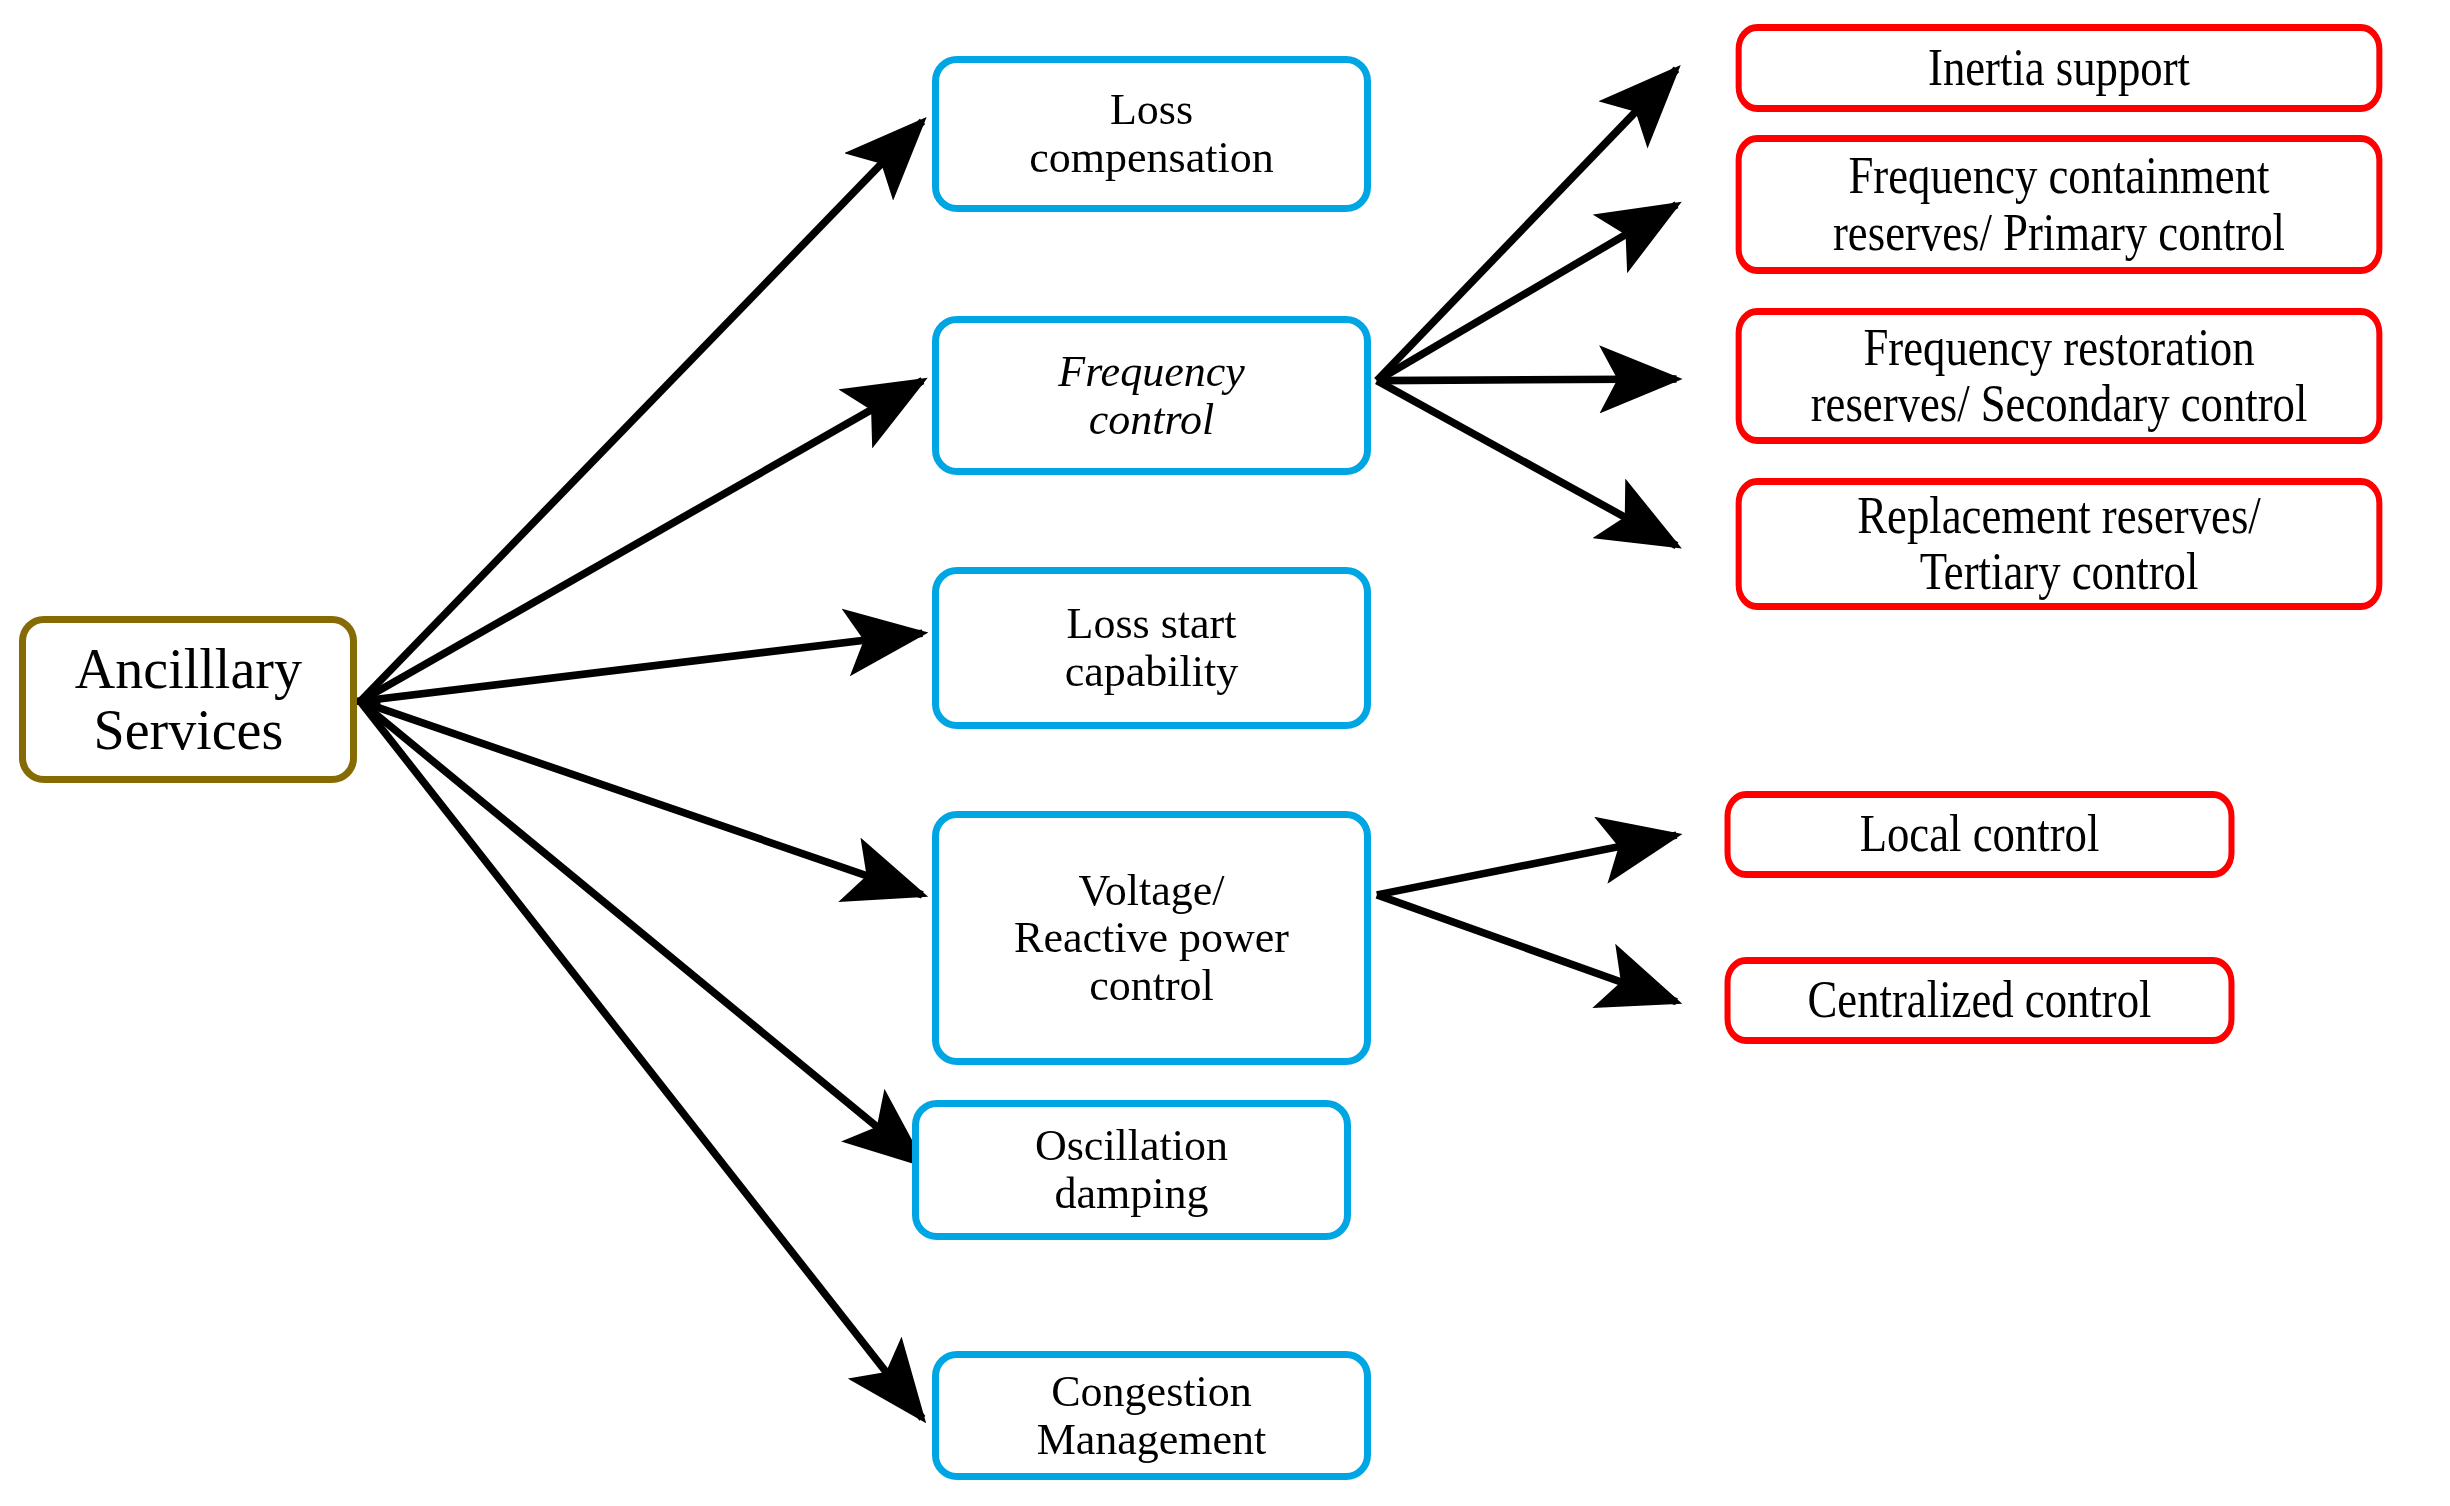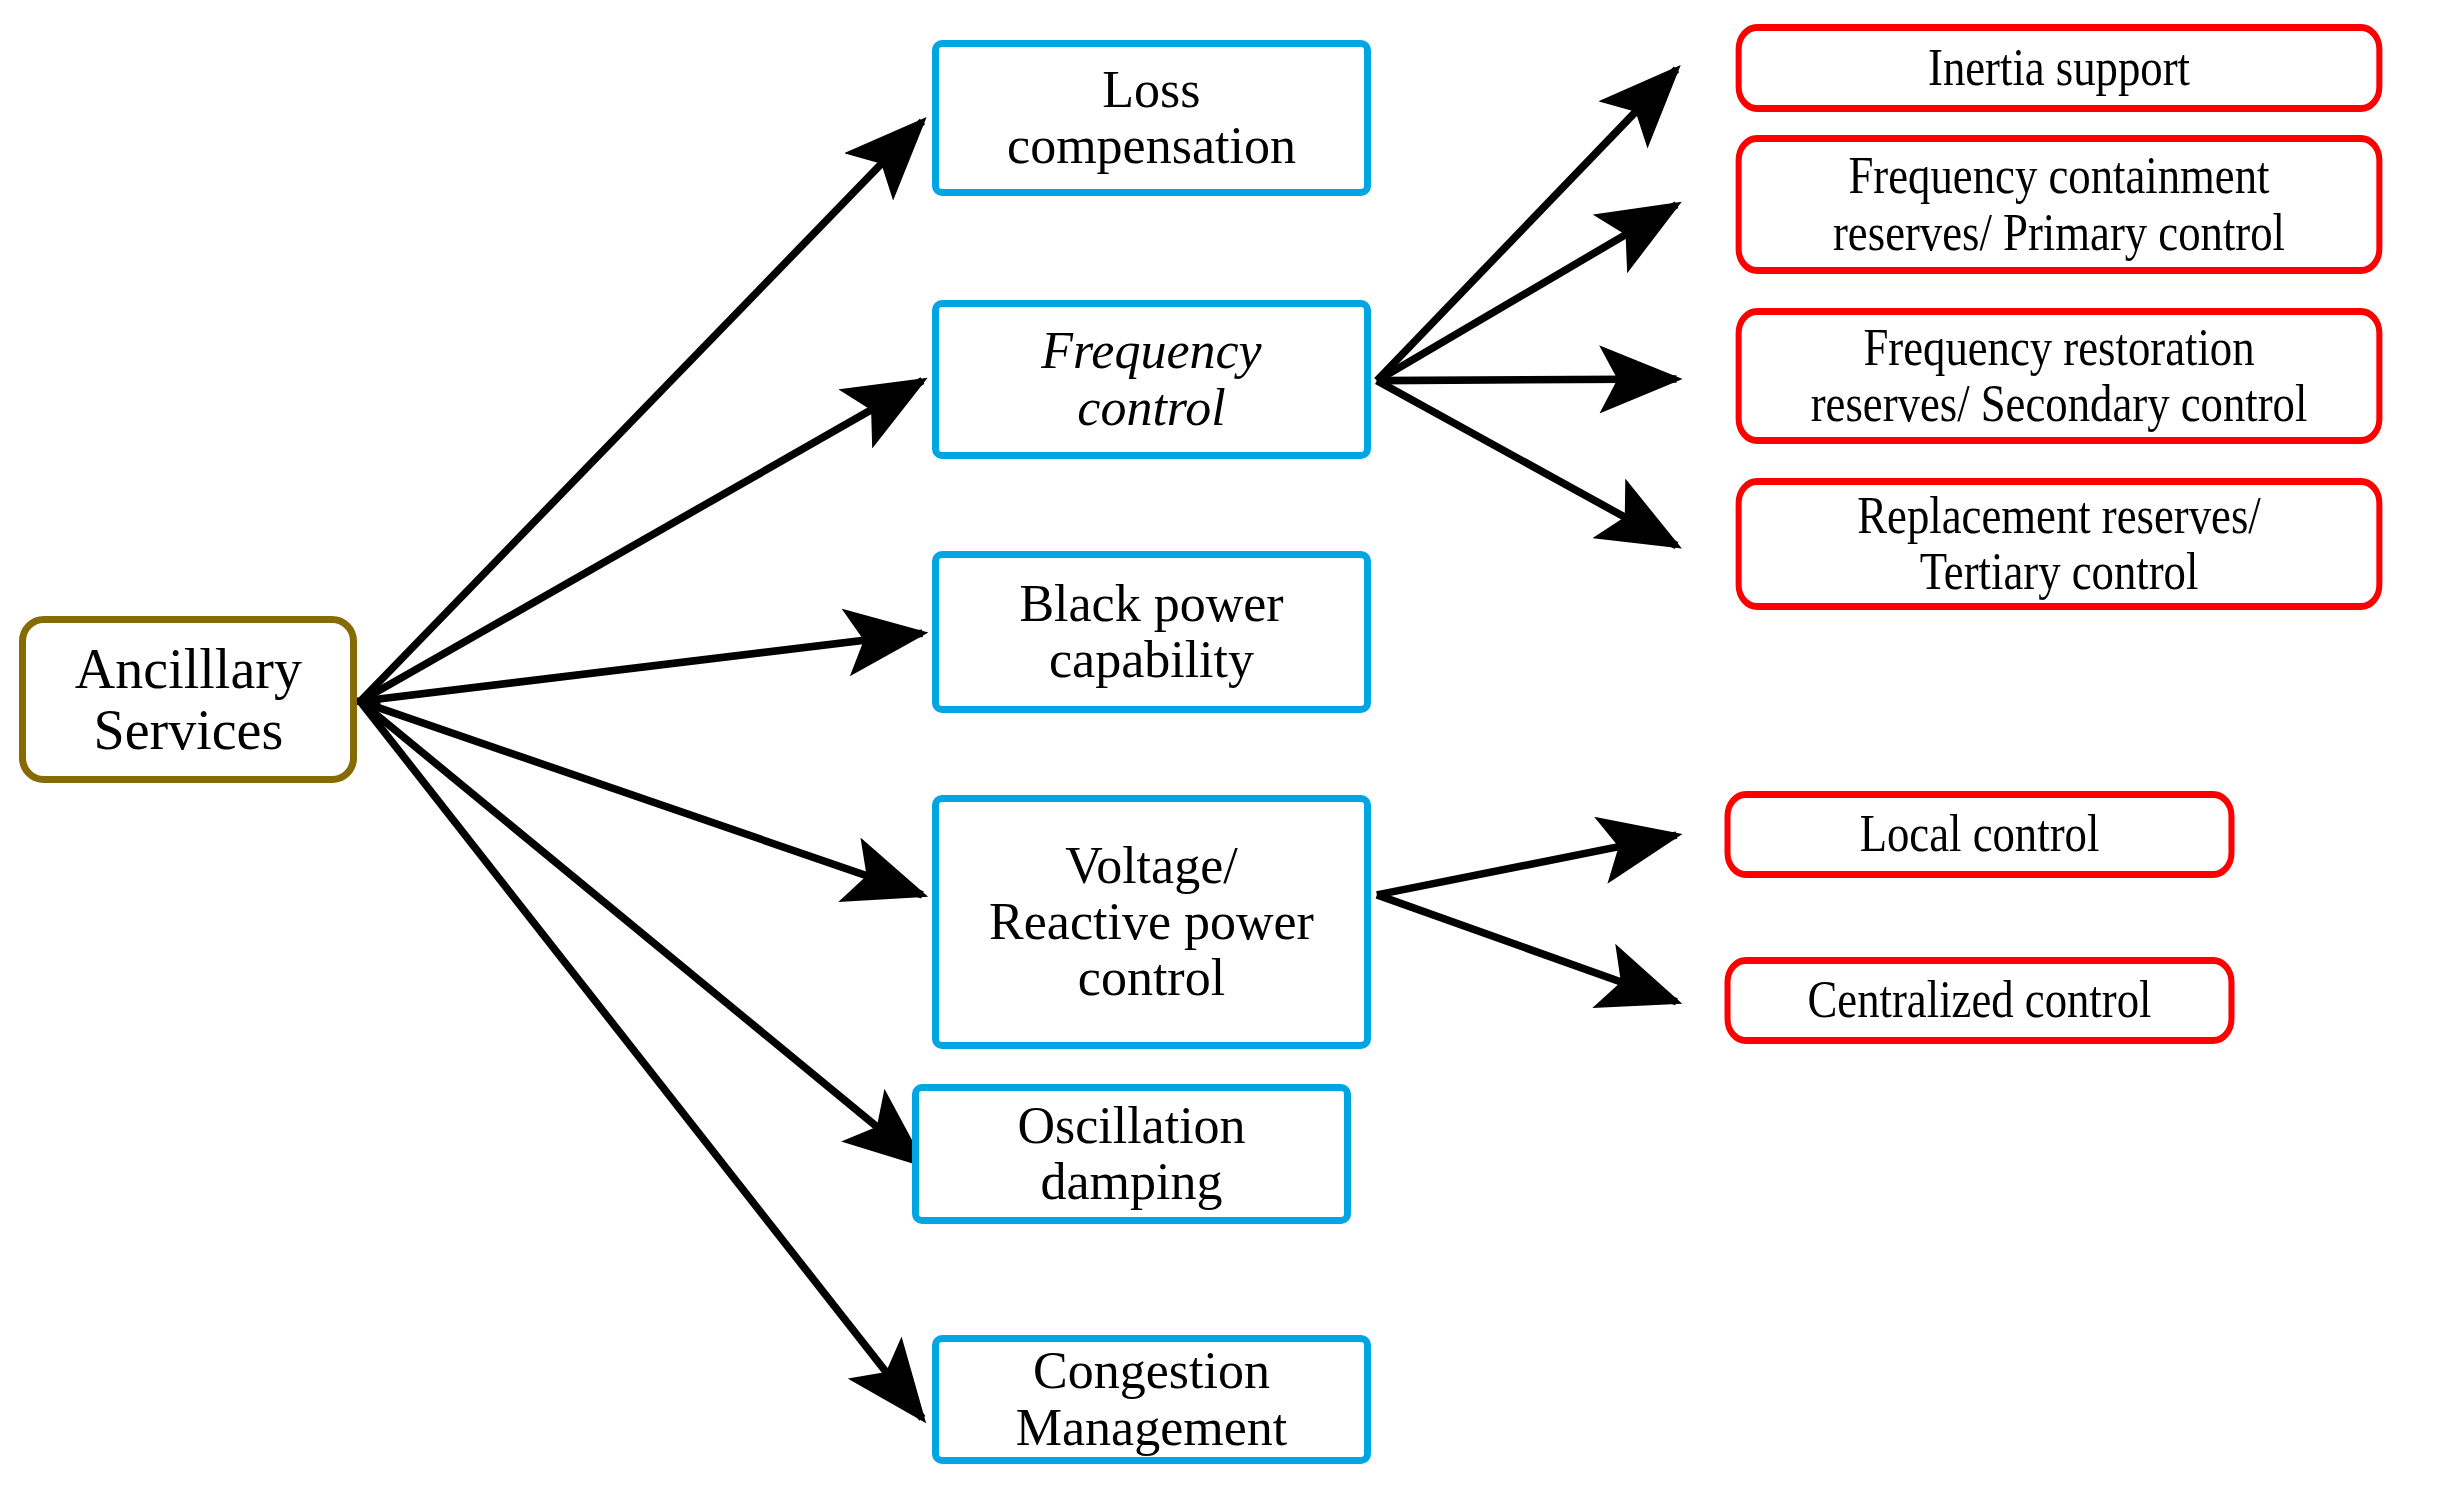--- a/index.html
+++ b/index.html
@@ -36,22 +36,23 @@
     z-index: 2;
   }
   .node-root {
     border: 7.6px solid #866A04;
     border-radius: 25px;
     font-size: 56px;
     align-items: center;
   }
   .node-l1 {
     border: 7.6px solid #00A5E3;
-    border-radius: 10px;
-    font-size: 52px;
+    border-radius: 25px;
+    font-size: 44px;
+    margin-top: 16px;
   }
   .node-l2 {
     border: 7.6px solid #FE0000;
     border-radius: 25px;
     font-size: 52px;
     transform: scaleX(0.86);
     transform-origin: center center;
   }
   .node-l2 > .lbl {
     display: block;
@@ -126,21 +127,21 @@
     <span class="lbl">Loss
 compensation</span>
   </div>
 
   <div class="node node-l1" style="left:932px; top:300px; width:439px; height:159px;font-style:italic;">
     <span class="lbl">Frequency
 control</span>
   </div>
 
   <div class="node node-l1" style="left:932px; top:551px; width:439px; height:162px;">
-    <span class="lbl">Black power
+    <span class="lbl">Loss start
 capability</span>
   </div>
 
   <div class="node node-l1" style="left:932px; top:795px; width:439px; height:254px;">
     <span class="lbl">Voltage/
 Reactive power
 control</span>
   </div>
 
   <div class="node node-l1" style="left:912px; top:1084px; width:439px; height:140px;">

